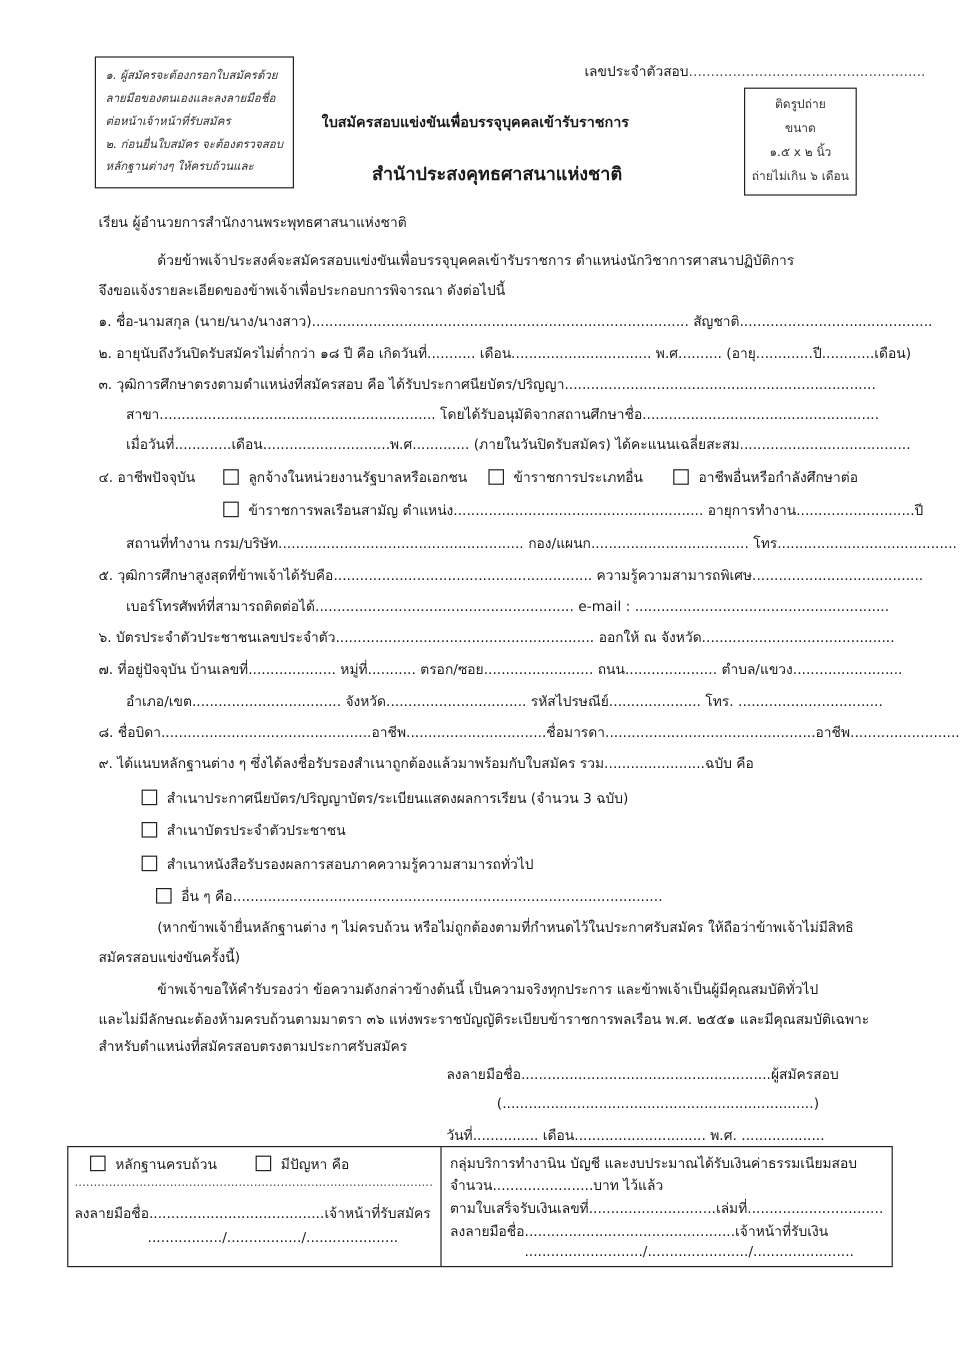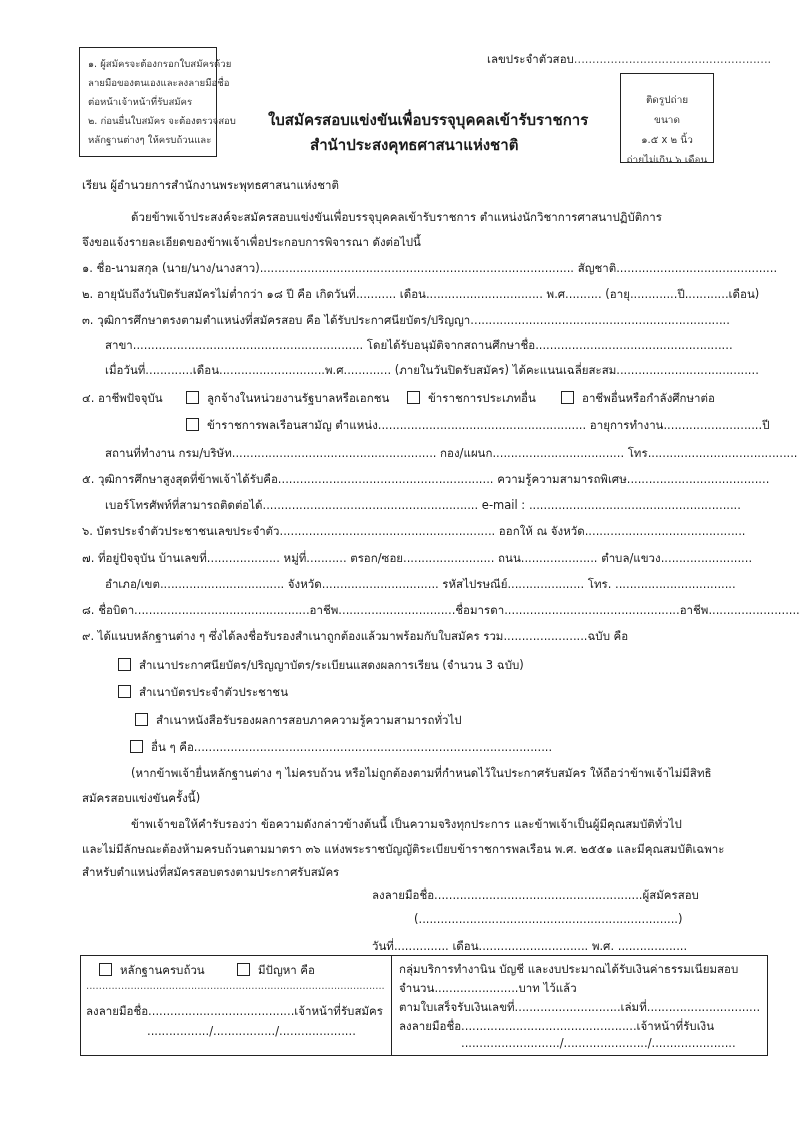--- a/index.html
+++ b/index.html
@@ -1,32 +1,32 @@
 <!DOCTYPE html>
 <html><head>
 <meta charset="utf-8">
 <style>
   html, body { margin:0; padding:0; background:#ffffff; }
   body { width:800px; height:1132px; position:relative; overflow:hidden;
          font-family:"DejaVu Sans","Liberation Sans",sans-serif; color:#1a1a1a; font-size:11.5px; }
   .abs { position:absolute; white-space:nowrap; }
-  .note-box { position:absolute; left:79px; top:47px; width:138px; height:110px;
+  .note-box { position:absolute; left:79px; top:47px; width:166px; height:110px;
               border:1.5px solid #222; padding:6px 8px; box-sizing:border-box;
-              font-size:9.6px; line-height:19px; color:#333; }
+              font-size:9.6px; line-height:19px; color:#333;font-style:italic; }
   .note-box div { white-space:nowrap; }
   .photo-box { position:absolute; left:620px; top:73px; width:94px; height:90px;
                border:1.5px solid #222; box-sizing:border-box; text-align:center;
-               font-size:10px; line-height:20px; padding-top:16px; color:#333; }
-  .title1 { left:268px; top:108px; font-size:15px; font-weight:bold; }
+               font-size:10px; line-height:20px; padding-top:4px; color:#333; }
+  .title1 { left:268px; top:92px; font-size:12px; font-weight:bold; }
   .title2 { left:310px; top:133px; font-size:15px; font-weight:bold; }
   .dots { color:#555; letter-spacing:0; }
   .row { position:absolute; white-space:nowrap; font-size:11.5px; }
   .cb { display:inline-block; width:13px; height:13px; border:1.5px solid #222;
         vertical-align:-2px; margin-right:8px; box-sizing:border-box; background:#fff; }
-  .bottom-box { position:absolute; left:80px; top:955px; width:688px; height:101px;
+  .bottom-box { position:absolute; left:56px; top:955px; width:688px; height:101px;
                 border:1.5px solid #222; box-sizing:border-box;padding-left:20px; }
   .bottom-divider { position:absolute; left:310px; top:0; width:0; height:100%; border-left:1.5px solid #222; }
   .bl { position:absolute; white-space:nowrap; font-size:11.5px; }
 </style>
 </head>
 <body>
 
 <div class="note-box">
   <div>๑. ผู้สมัครจะต้องกรอกใบสมัครด้วย</div>
   <div>ลายมือของตนเองและลงลายมือชื่อ</div>
@@ -82,21 +82,21 @@
 <div class="row" style="left:105px; top:575px;">อำเภอ/เขต.................................. จังหวัด................................ รหัสไปรษณีย์..................... โทร. .................................</div>
 <div class="row" style="left:82px; top:601px;">๘.  ชื่อบิดา................................................อาชีพ................................ชื่อมารดา................................................อาชีพ...........................</div>
 <div class="row" style="left:82px; top:627px;">๙.    ได้แนบหลักฐานต่าง ๆ ซึ่งได้ลงชื่อรับรองสำเนาถูกต้องแล้วมาพร้อมกับใบสมัคร รวม.......................ฉบับ คือ</div>
 
 <div class="row" style="left:118px; top:656px;">
   <span class="cb"></span><span>สำเนาประกาศนียบัตร/ปริญญาบัตร/ระเบียนแสดงผลการเรียน (จำนวน 3 ฉบับ)</span>
 </div>
 <div class="row" style="left:118px; top:683px;">
   <span class="cb"></span><span>สำเนาบัตรประจำตัวประชาชน</span>
 </div>
-<div class="row" style="left:135px; top:711px;text-align:center;">
+<div class="row" style="left:118px; top:711px;text-align:center;">
   <span class="cb"></span><span>สำเนาหนังสือรับรองผลการสอบภาคความรู้ความสามารถทั่วไป</span>
 </div>
 <div class="row" style="left:130px; top:738px;">
   <span class="cb"></span><span>อื่น ๆ คือ..................................................................................................</span>
 </div>
 
 <div class="row" style="left:131px; top:764px;">(หากข้าพเจ้ายื่นหลักฐานต่าง ๆ ไม่ครบถ้วน หรือไม่ถูกต้องตามที่กำหนดไว้ในประกาศรับสมัคร ให้ถือว่าข้าพเจ้าไม่มีสิทธิ</div>
 <div class="row" style="left:82px; top:789px;">สมัครสอบแข่งขันครั้งนี้)</div>
 
 <div class="row" style="left:131px; top:815px;">ข้าพเจ้าขอให้คำรับรองว่า ข้อความดังกล่าวข้างต้นนี้ เป็นความจริงทุกประการ และข้าพเจ้าเป็นผู้มีคุณสมบัติทั่วไป</div>

